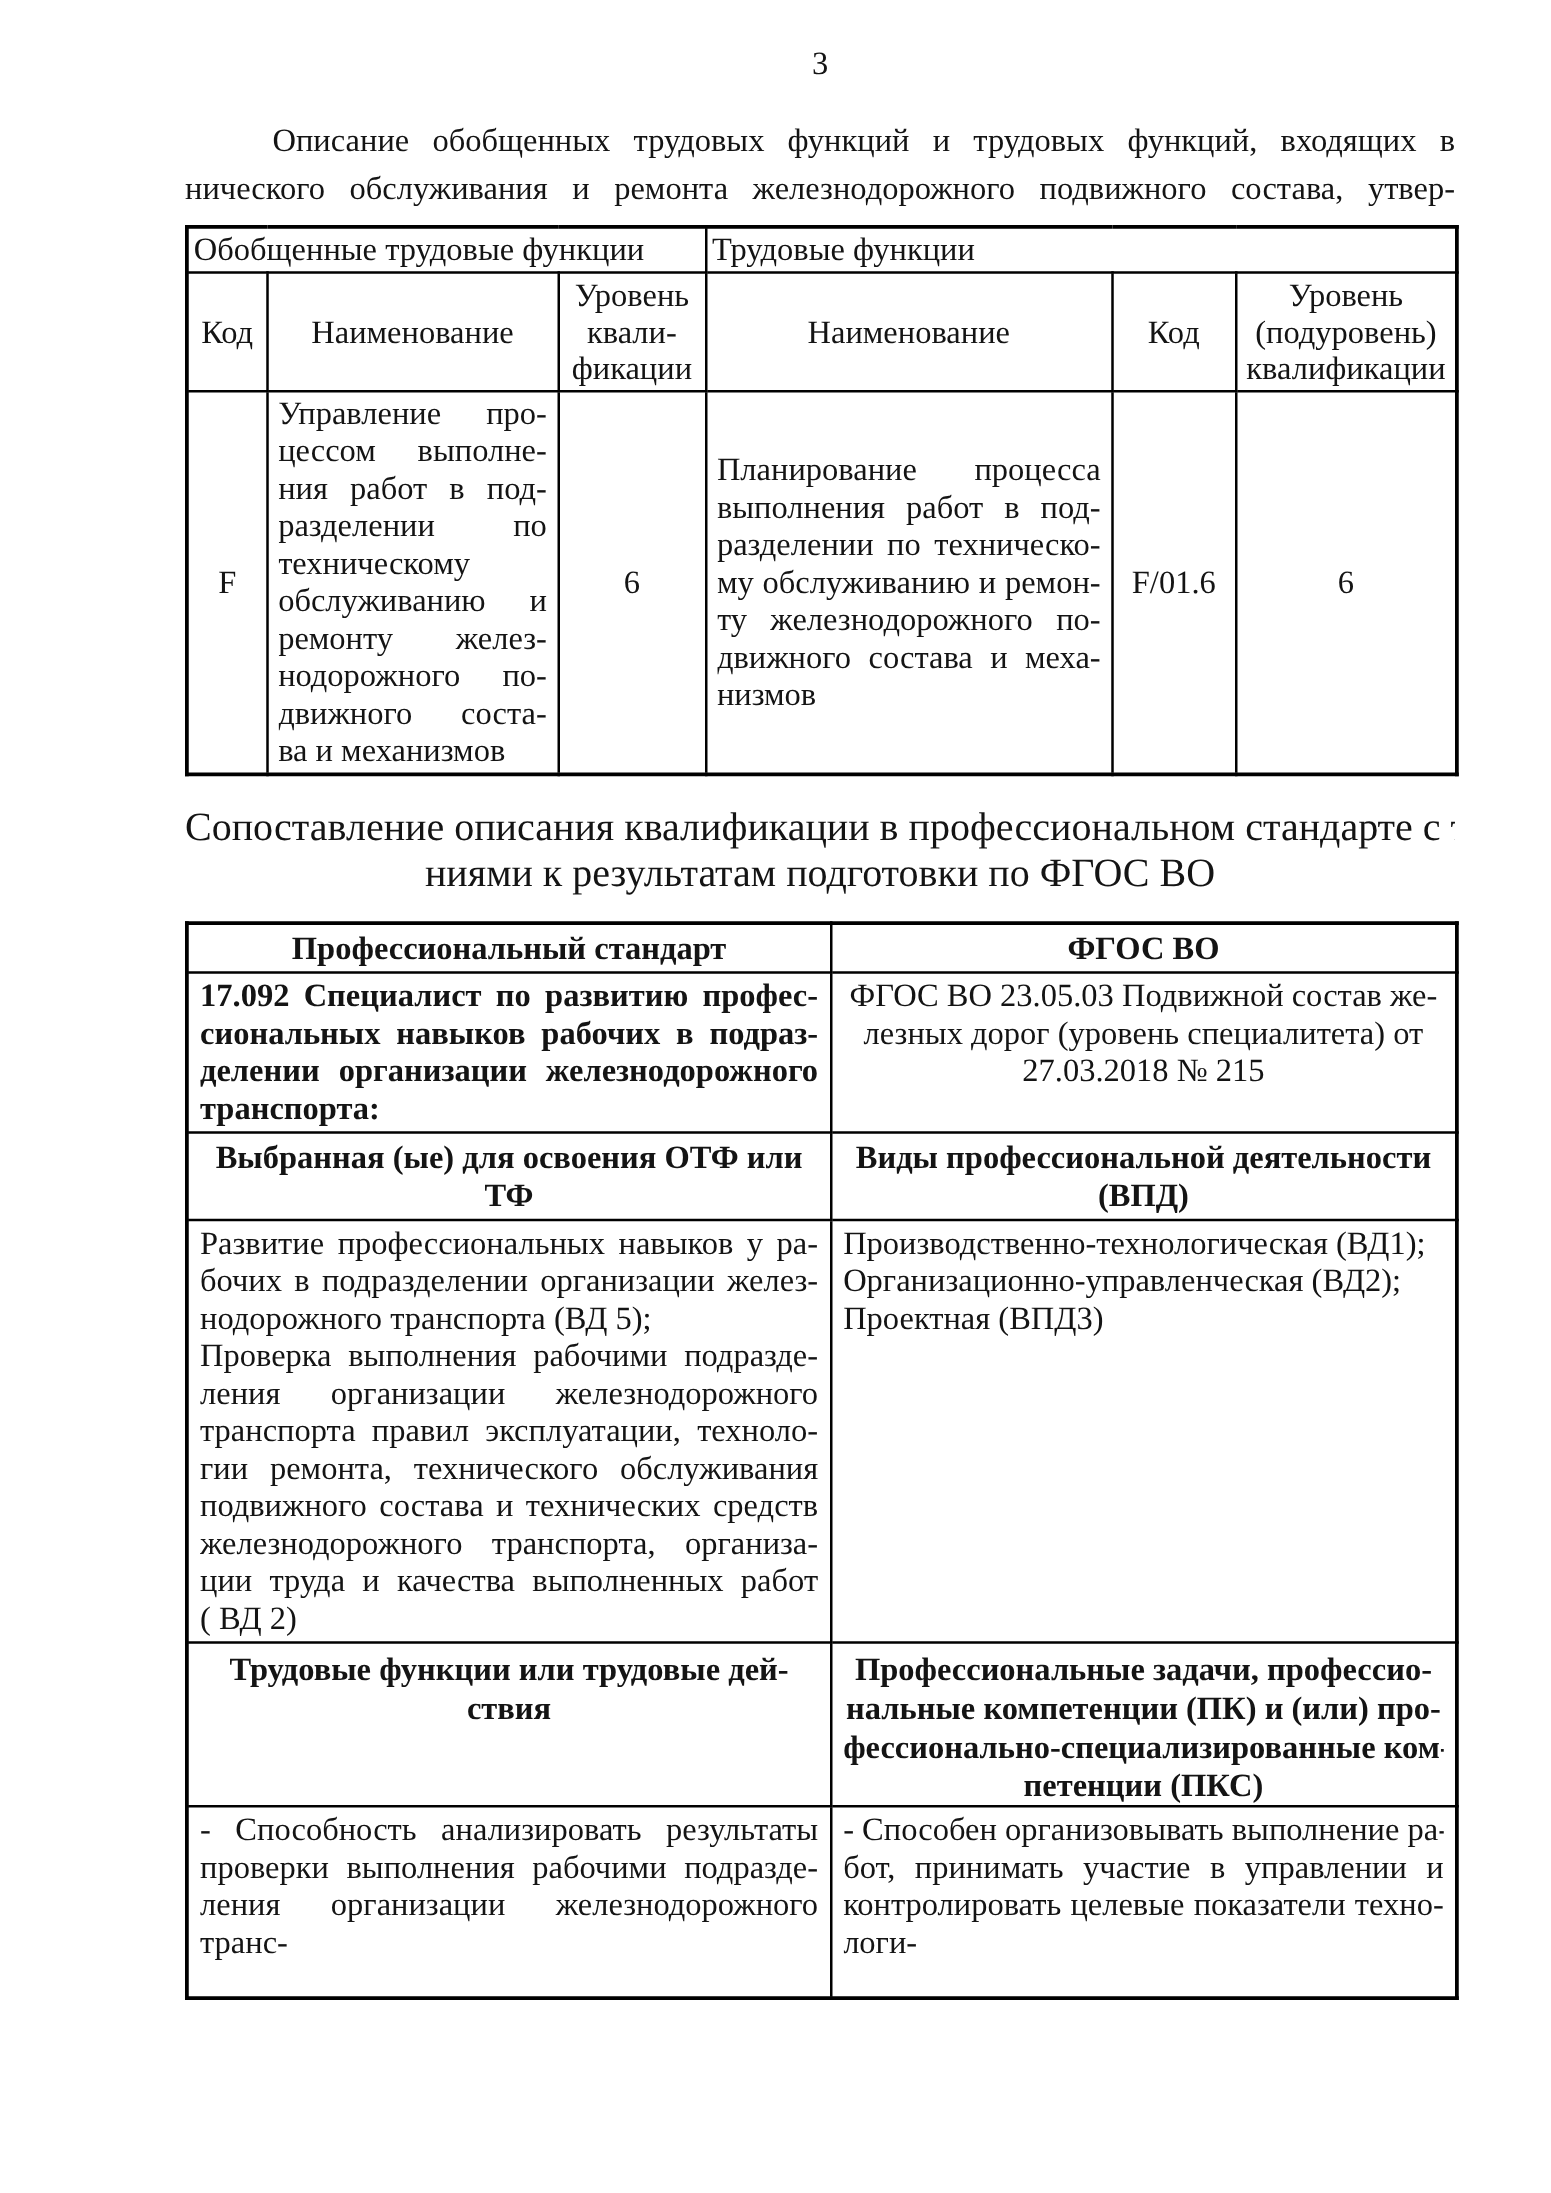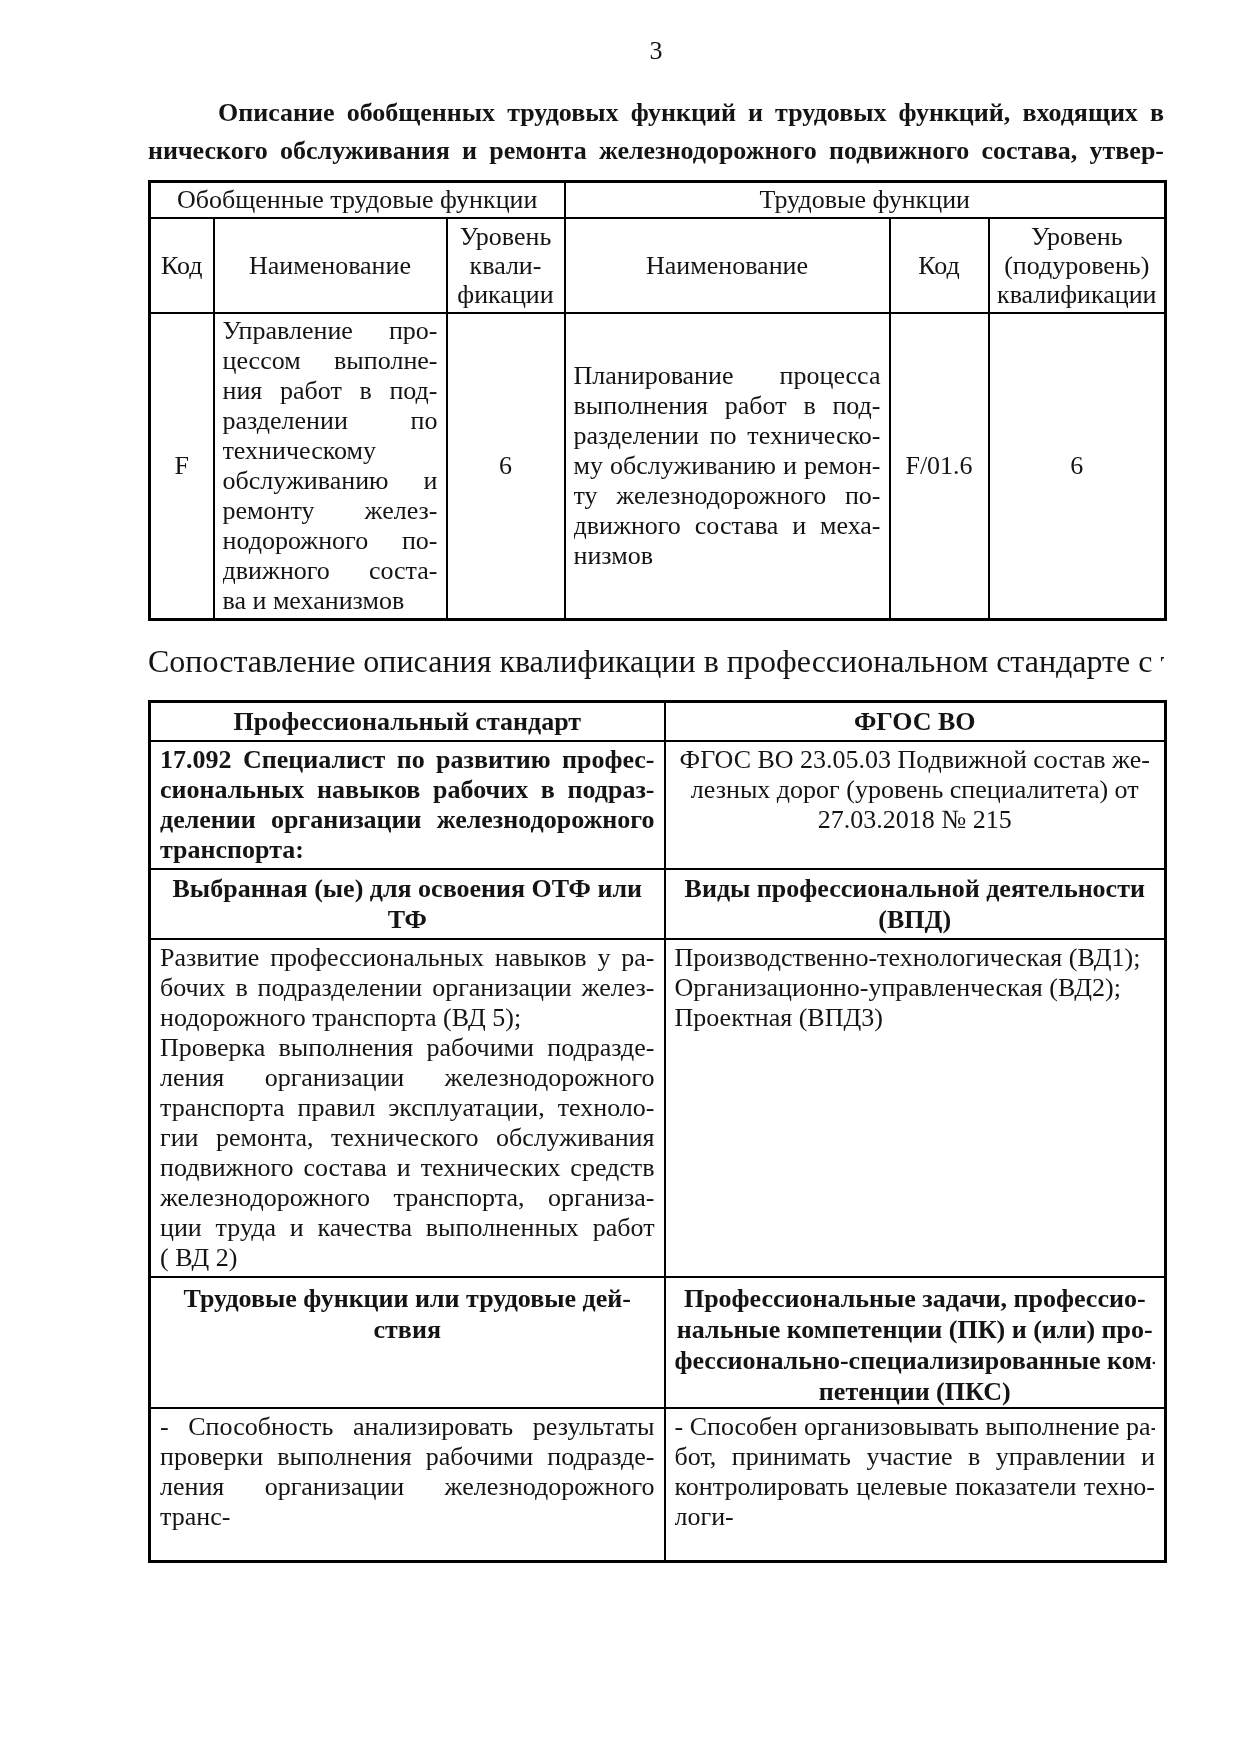--- a/index.html
+++ b/index.html
@@ -19,21 +19,21 @@
     width: 1016px;
   }
   .pageno {
     text-align: center;
     font-size: 26px;
     line-height: 30px;
   }
   .doc-title {
     margin-top: 28px;
     font-size: 26px;
-    font-weight: bold;
+    font-weight: normal;
     line-height: 38px;
   }
   .doc-title .ln:first-child { text-indent: 70px; }
   .subtitle {
     margin-top: 22px;
     font-size: 32px;
     line-height: 37px;
   }
   
   .ln { white-space: nowrap; overflow: hidden; }
@@ -48,21 +48,21 @@
     font-size: 26px;
   }
   td {
     border: 2px solid #000;
     padding: 2px 8px;
     vertical-align: top;
     overflow: hidden;
   }
   .t1 { margin-top: 10px; border: 3px solid #000; }
   .t1 td { line-height: 30px; }
-  .t1 .gh td { text-align: center; line-height: 32px; padding: 1px 4px; }
+  .t1 .gh td { line-height: 32px; padding: 1px 4px; }
   .t1 .ch td { text-align: center; vertical-align: middle; line-height: 29px; padding: 3px 4px; margin-left: 32px; }
   .t1 .bd td { vertical-align: middle; }
   .cc { text-align: center; }
 
   .t2 { margin-top: 20px; border: 3px solid #000; }
   .t2 td { line-height: 30px; padding: 3px 9px; }
   .t2 .hrow td { font-weight: bold; text-align: center; line-height: 31px; }
   .t2 .std-row { height: 122px; }
   .t2 .tfh-row td { padding-top: 5px; padding-bottom: 0; }
   .t2 .last-row td { padding-bottom: 28px; }
@@ -135,20 +135,21 @@
             <div class="ln ln-l">низмов</div>
           </td>
         <td class="cc">F/01.6</td>
         <td class="cc">6</td>
       </tr>
     </tbody>
   </table>
 
   <div class="subtitle">
       <div class="ln ln-c">Сопоставление описания квалификации в профессиональном стандарте с требова-</div>
+      <div class="ln ln-c">ниями к результатам подготовки по ФГОС ВО</div>
     </div>
 
   <table class="t2">
     <colgroup>
       <col style="width:515px">
         <col style="width:501px">
     </colgroup>
     <tbody>
       <tr class="hrow">
         <td>Профессиональный стандарт</td>

